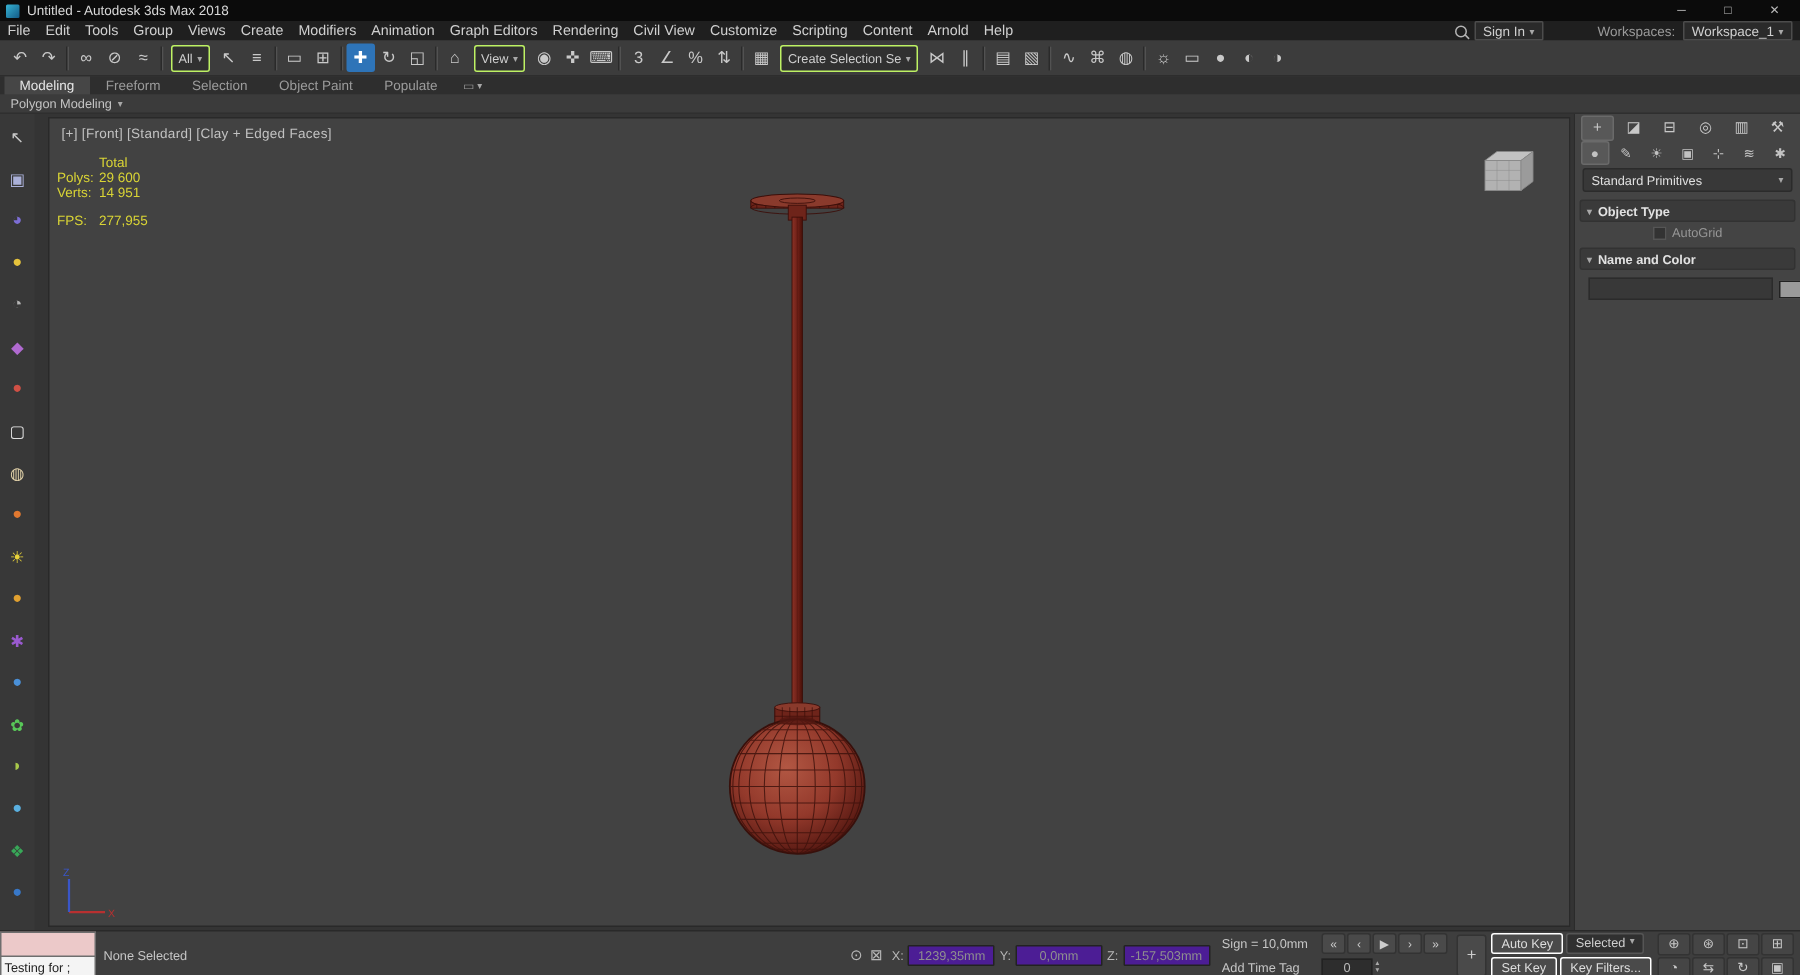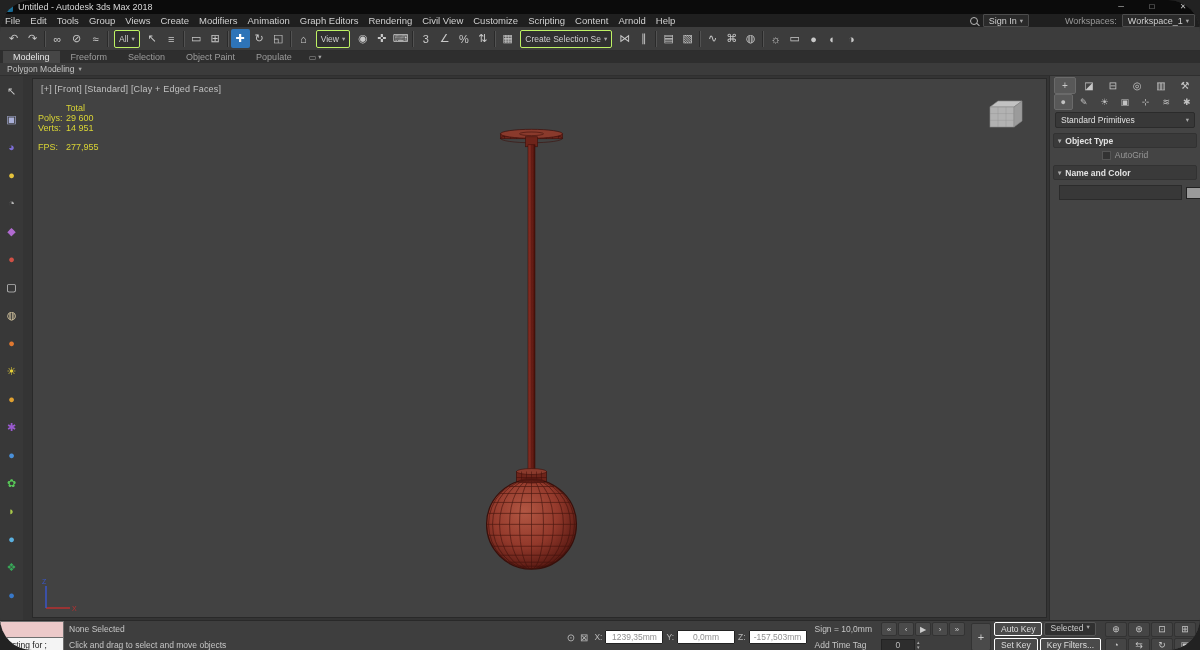--- a/index.html
+++ b/index.html
@@ -1,16 +1,16 @@
 <!DOCTYPE html>
 <html><head>
 <meta charset="utf-8">
 <style>
   html,body{margin:0;padding:0;background:#222;}
-  .app{position:relative;width:1200px;height:650px;background:#3a3a3a;font-family:"Liberation Sans",sans-serif;overflow:hidden;user-select:none;border-radius:32px;}
+  .app{position:relative;width:1200px;height:650px;background:#3a3a3a;font-family:"Liberation Sans",sans-serif;overflow:hidden;user-select:none;}
   .rep{display:contents;}
 
   
   .titlebar{height:14px;background:#0b0b0b;display:flex;align-items:center;padding:0 4px;gap:5px;color:#d8d8d8;font-size:9px;}
   .app-icon{width:9px;height:9px;background:linear-gradient(135deg,#36b3d4,#135a86);border-radius:1px;flex:none;}
   .tb-title{white-space:nowrap;}
   .tb-spacer{flex:1;}
   .win-btn{width:26px;text-align:center;color:#bdbdbd;font-size:8px;line-height:14px;}
 
   
@@ -71,21 +71,21 @@
 
   
   .statusbar{height:32px;background:#3e3e3e;border-top:1px solid #292929;display:flex;align-items:stretch;font-size:8.5px;color:#c6c6c6;overflow:hidden;}
   .sb-listener{width:64px;display:flex;flex-direction:column;flex:none;}
   .macro{flex:1;background:#ecc9c9;border:1px solid #6e6e6e;}
   .listener{flex:1;background:#f4f4f4;color:#222;padding-left:2px;border:1px solid #6e6e6e;border-top:none;display:flex;align-items:center;font-size:8.5px;}
   .sb-main{flex:1;display:flex;flex-direction:column;justify-content:space-around;padding-left:5px;min-width:0;}
   .sb-icons{display:flex;align-items:center;gap:5px;padding:0 4px;color:#b8b8b8;font-size:10px;flex:none;}
   .sb-coords{display:flex;align-items:center;gap:3px;padding:0 2px;flex:none;}
   .coord-label{color:#b8b8b8;}
-  .coord-field{width:56px;height:12px;background:#ffffff;border:1px solid #222;color:#8f8f8f;display:flex;align-items:center;justify-content:center;border-radius:1px;}
+  .coord-field{width:56px;height:12px;background:#4c1d95;border:1px solid #222;color:#8f8f8f;display:flex;align-items:center;justify-content:center;border-radius:1px;}
   .sb-grid{display:flex;flex-direction:column;justify-content:space-around;padding:0 6px;white-space:nowrap;flex:none;}
   .sb-playcol{display:flex;flex-direction:column;justify-content:space-around;flex:none;padding:0 3px;}
   .play-btns{display:flex;gap:1px;}
   .pb{width:14px;height:12px;background:#4a4a4a;border:1px solid #333;display:flex;align-items:center;justify-content:center;font-size:8px;color:#ccc;border-radius:2px;}
   .frame-row{display:flex;align-items:center;gap:2px;}
   .frame-field{width:32px;height:11px;background:#2d2d2d;border:1px solid #222;color:#bbb;display:flex;align-items:center;justify-content:center;}
   .spin{display:flex;flex-direction:column;font-size:5px;color:#aaa;line-height:5px;}
   .setkeys{width:18px;margin:2px 3px;background:#4a4a4a;border:1px solid #333;border-radius:2px;display:flex;align-items:center;justify-content:center;color:#ccc;font-size:11px;flex:none;}
   .sb-keys{display:flex;flex-direction:column;justify-content:space-around;flex:none;}
   .krow{display:flex;gap:2px;}
@@ -325,21 +325,20 @@
     </div>
   </div>
 
   <div class="statusbar">
     <div class="sb-listener">
       <div class="macro"></div>
       <div class="listener">Testing for ;</div>
     </div>
     <div class="sb-main">
       <div>None Selected</div>
-      <div>Click and drag to select and move objects</div>
     </div>
     <div class="sb-icons">
       <span>⊙</span>
       <span>⊠</span>
     </div>
     <div class="sb-coords">
       <span class="coord-label">X:</span>
       <span class="coord-field">1239,35mm</span>
       <span class="coord-label">Y:</span>
       <span class="coord-field">0,0mm</span>

